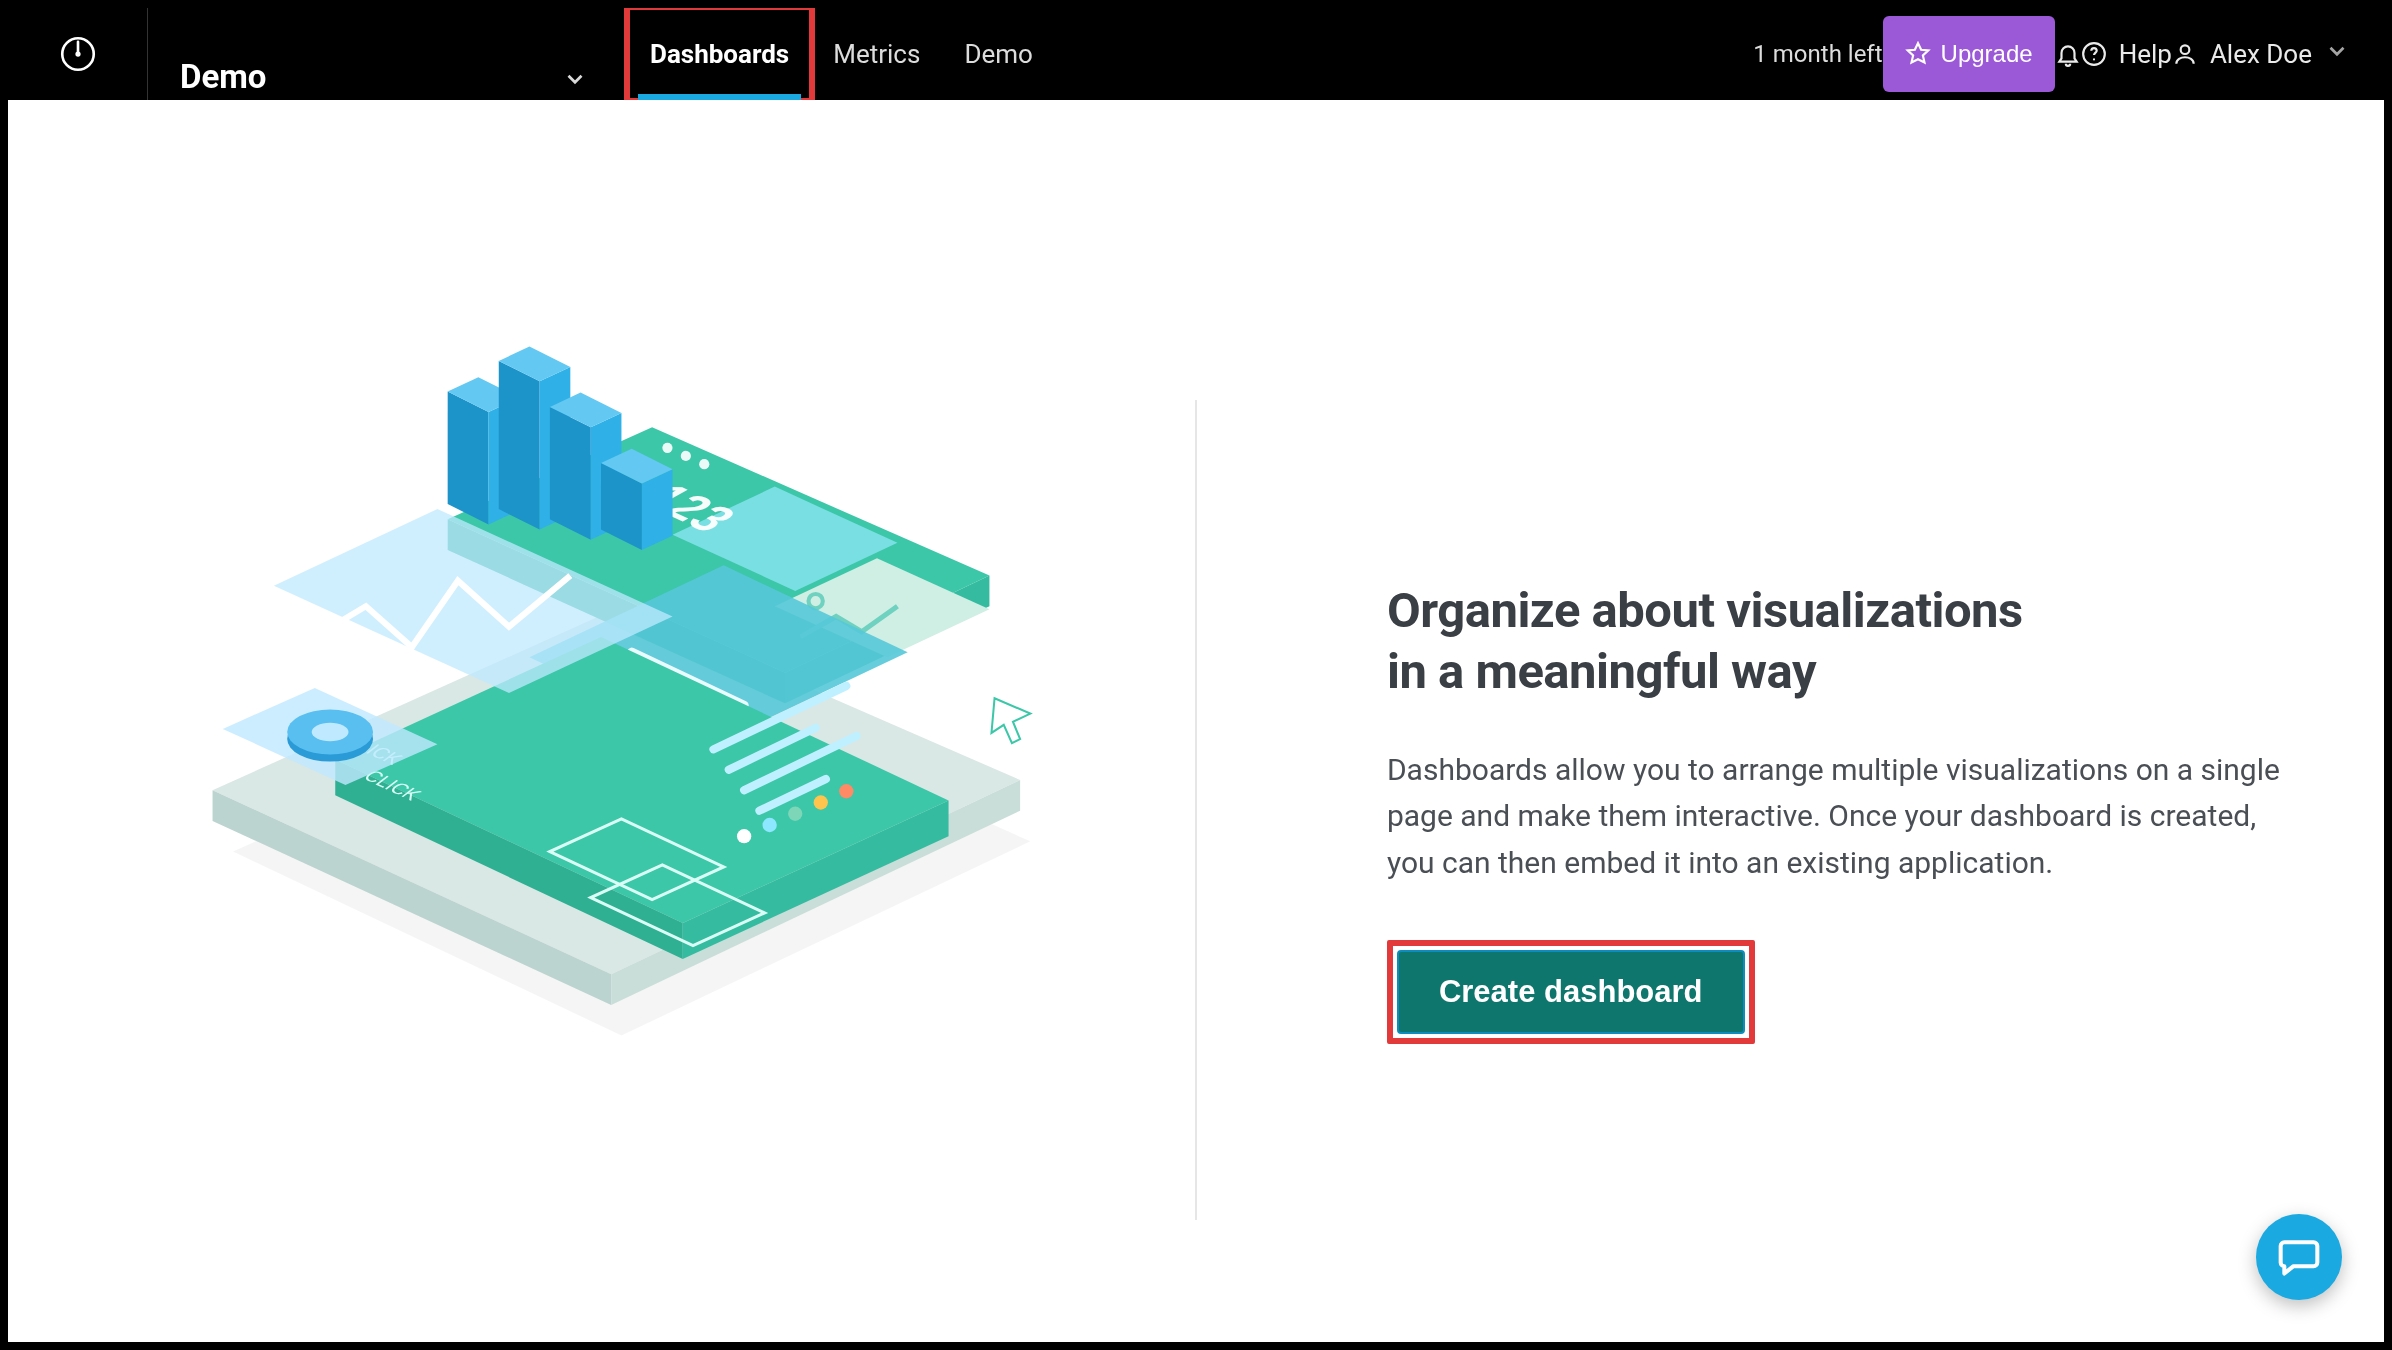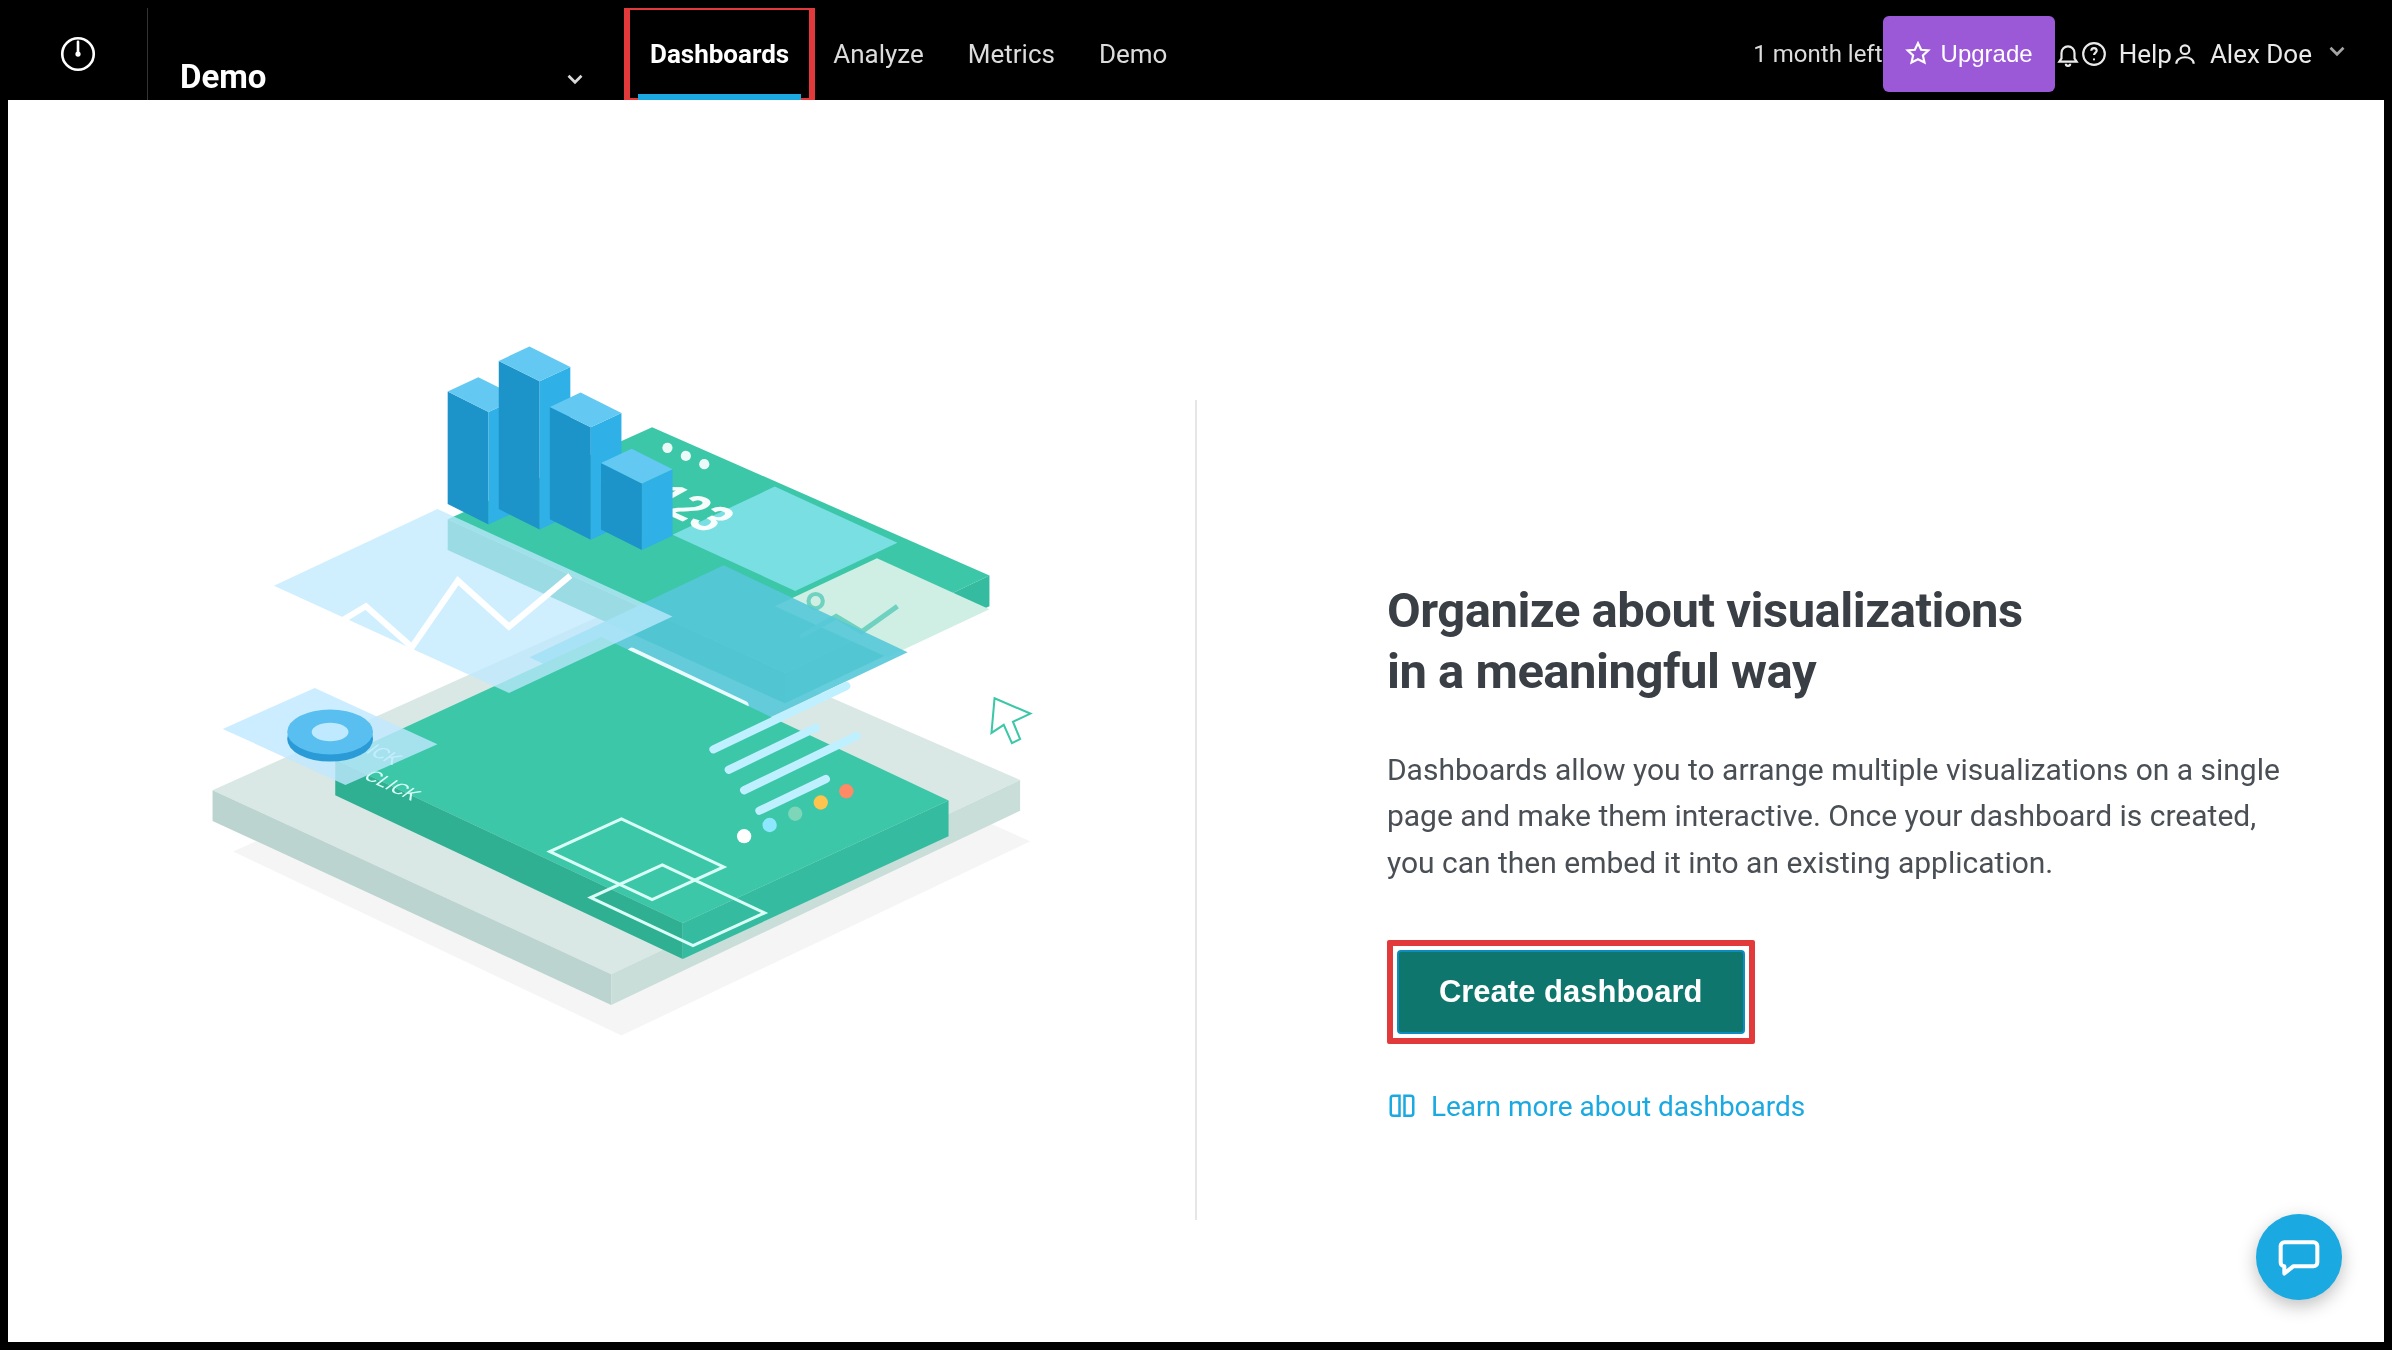--- a/index.html
+++ b/index.html
@@ -237,23 +237,20 @@
               <path d="M6 9l6 6 6-6"></path>
             </svg>
         </span>
       </div>
 
       <nav class="nav">
         <div class="nav-item active highlighted">
           <span>Dashboards</span>
         </div>
         <div class="nav-item">
-          <span>Analyze</span>
-        </div>
-        <div class="nav-item">
           <span>Metrics</span>
         </div>
         <div class="nav-item">
           <span>Demo</span>
         </div>
       </nav>
 
       <div class="spacer"></div>
 
       <div class="right-group">
@@ -396,27 +393,20 @@
           <span>in a meaningful way</span>
         </h1>
         <p class="desc">Dashboards allow you to arrange multiple visualizations on a single page and make them interactive. Once your dashboard is created, you can then embed it into an existing application.</p>
 
         <div class="cta-wrap">
           <button class="cta-btn">
             <span>Create dashboard</span>
           </button>
         </div>
 
-        <div class="learn-more">
-          <svg viewBox="0 0 24 24" fill="none" stroke="#1aa9e1" stroke-width="2">
-            <path d="M3 5a2 2 0 012-2h5v16H5a2 2 0 01-2-2V5z"></path>
-            <path d="M21 5a2 2 0 00-2-2h-5v16h5a2 2 0 002-2V5z"></path>
-          </svg>
-          <span>Learn more about dashboards</span>
-        </div>
       </div>
 
       <div class="chat-fab">
         <svg viewBox="0 0 24 24" fill="#fff">
           <path d="M4 4h16a2 2 0 012 2v9a2 2 0 01-2 2H9l-5 4v-4a2 2 0 01-2-2V6a2 2 0 012-2z" fill="none" stroke="#fff" stroke-width="2.2" stroke-linejoin="round"></path>
         </svg>
       </div>
 
     </div>
   </div>

